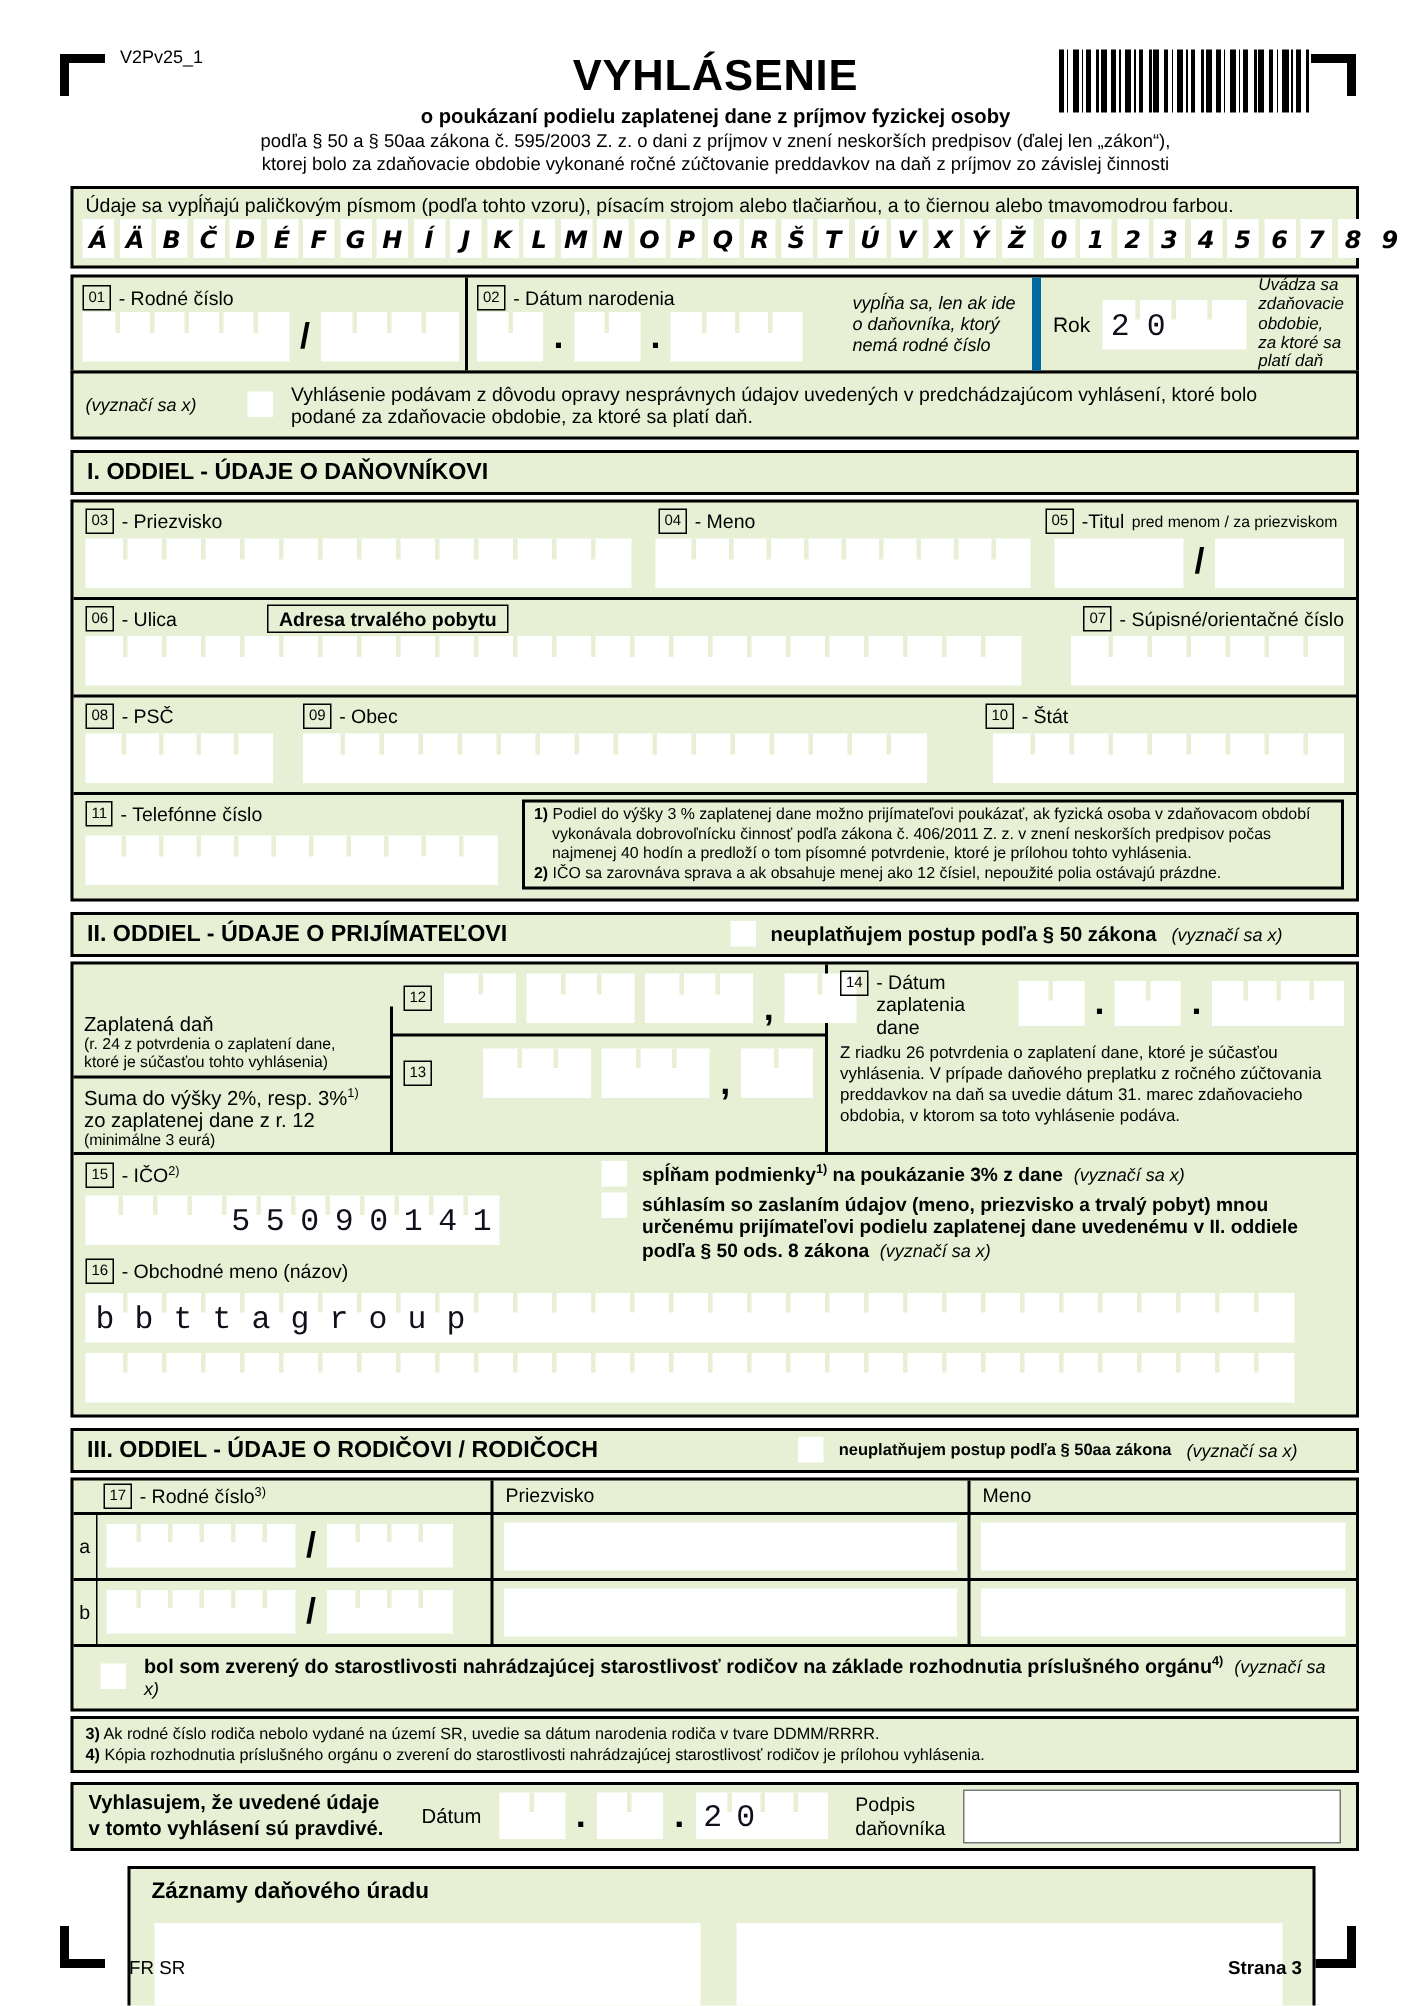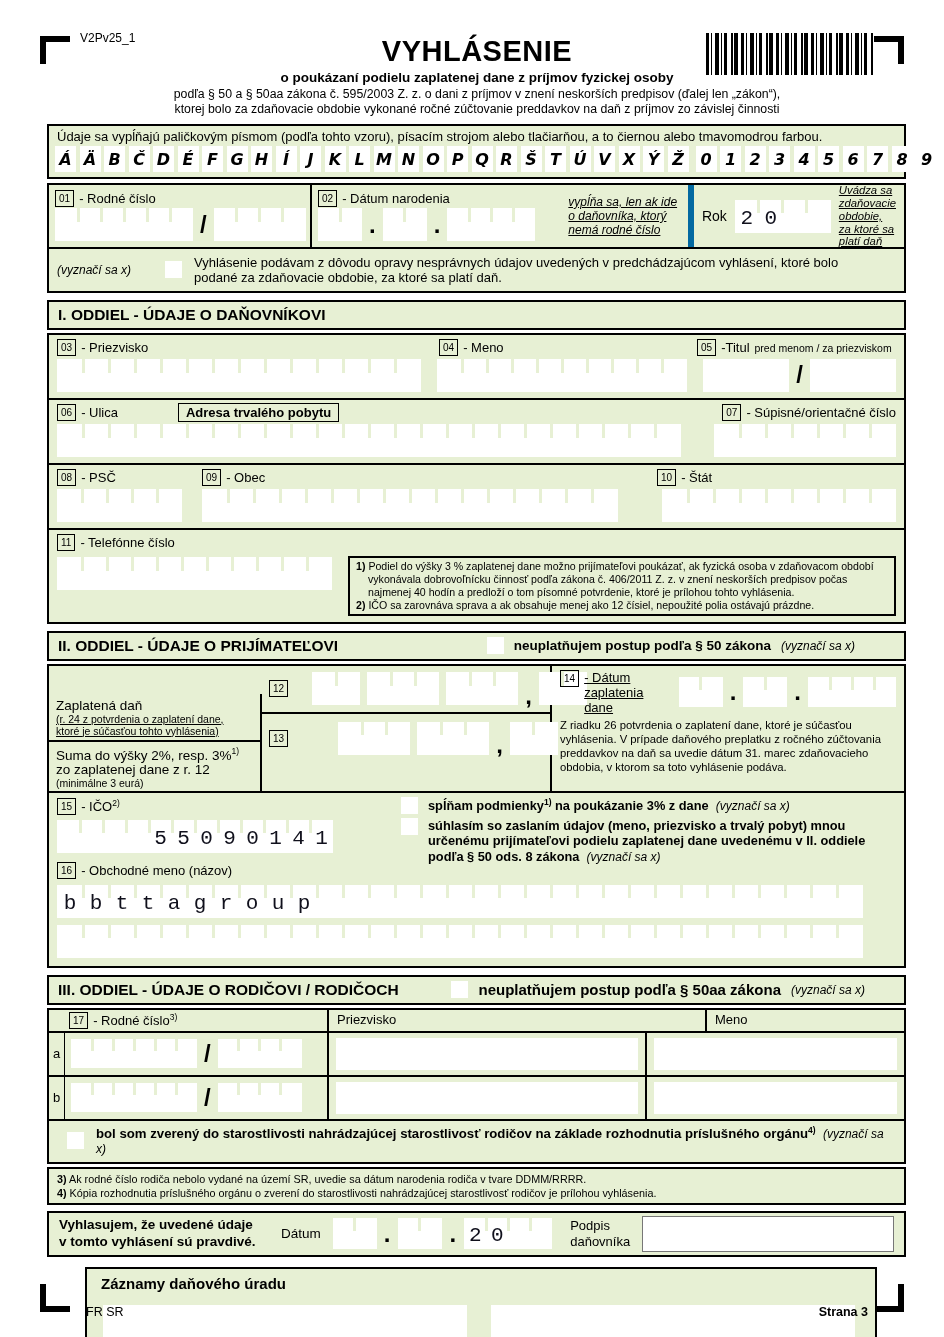--- a/index.html
+++ b/index.html
@@ -30,21 +30,21 @@
 
   .form{position:absolute; left:47px; top:112px; width:859px;}
   .blk{border:2.2px solid #000; background:var(--green);}
   .sechead{border:2.2px solid #000; background:var(--green); font-weight:bold; font-size:15.5px;
     padding:4px 9px; display:flex; align-items:center; gap:10px;}
 
   .badge{display:inline-block; border:1.6px solid #000; padding:0 3px; font-size:10px; line-height:15px; flex:none;}
   .lbl{font-size:13px;}
   .sub{font-size:10.5px;}
   .it{font-style:italic; font-size:12px;}
-  .pre{white-space:pre-line;text-decoration:underline;}
+  .pre{white-space:pre-line;}
   .cb{width:17px; height:17px; background:#fff; display:inline-block; flex:none;}
   sup{font-size:8.5px; vertical-align:super;}
 
   
   .comb{display:flex; align-items:center; gap:7px; --cw:25px; --ch:33px;}
   .comb-group{display:flex; background:#fff; height:var(--ch);}
   .comb-cell{position:relative; width:var(--cw); height:100%; display:flex; align-items:flex-end; justify-content:center;
     font-family:"Liberation Mono", monospace; font-size:21px; line-height:1.25; color:#10101c;}
   .comb-cell:not(:last-child)::after{content:""; position:absolute; top:0; right:-1.5px; width:3px; height:42%; background:var(--green);}
   .comb-sep{font-size:24px; font-weight:bold;}
@@ -72,48 +72,48 @@
   .correction .it{width:96px; flex:none;}
 
   
   .s1row{padding:3px 8px 6px 8px; border-bottom:2px solid #000;}
   .s1row:last-child{border-bottom:none;}
   .lblrow{display:flex; align-items:center; gap:5px; height:20px;}
   .combrow{display:flex; align-items:flex-end; justify-content:space-between; margin-top:1px;}
 
   .addrbox{border:1.6px solid #000; font-weight:bold; font-size:13px; padding:1px 7px; margin-left:60px;}
 
-  .fnbox{border:2px solid #000; padding:2px 6px; font-size:10.6px; line-height:1.22; width:548px;margin-top:23px;}
+  .fnbox{border:2px solid #000; padding:2px 6px; font-size:10.6px; line-height:1.22; width:548px;}
   .fn{padding-left:12px; text-indent:-12px;}
   .fn b{font-weight:bold;}
 
   
   .s2grid{display:flex; border-bottom:2px solid #000;}
   .s2left{width:213px; border-right:2px solid #000;margin-top:28px;}
   .s2mid{width:290px; border-right:2px solid #000;}
   .s2cell{padding:4px 7px;}
   .s2r1{height:48px; border-bottom:2px solid #000;}
   .s2r2{height:49px;}
   .s2right{flex:1; padding:4px 8px;}
   .s2-14row{display:flex; gap:10px; align-items:center;}
   .s2note{font-size:11.3px; line-height:1.24; margin-top:3px;}
-  .amount{display:flex; align-items:center; gap:24px; height:100%;}
+  .amount{display:flex; align-items:center; gap:8px; height:100%;}
 
   .s2lower{padding:4px 8px 8px 8px;}
   .icoarea{display:flex;}
   .icoleft{width:330px;}
   .icoright{flex:1; padding-left:14px;}
   .cbrow{display:flex; gap:10px; margin-bottom:4px; font-size:12.8px; line-height:1.22; font-weight:bold;}
   .cbrow .cbtext{font-weight:normal; font-size:12.8px;}
 
   
   .s3table{display:flex; flex-direction:column;}
   .s3head{display:flex; border-bottom:2px solid #000; font-size:13px;}
   .s3head .c1{width:280px; border-right:2px solid #000; padding:2px 6px 2px 20px; display:flex; gap:5px; align-items:flex-end;}
-  .s3head .c2{width:378px; border-right:2px solid #000; padding:2px 8px;}
+  .s3head .c2{width:318px; border-right:2px solid #000; padding:2px 8px;}
   .s3head .c3{flex:1; padding:2px 8px;}
   .s3row{display:flex; border-bottom:2px solid #000; height:44px;}
   .s3row .cl{width:16px; border-right:1.6px solid #000; display:flex; align-items:center; justify-content:center; font-size:13px;}
   .s3row .c1{width:264px; border-right:2px solid #000; display:flex; align-items:center; padding:0 6px;}
   .s3row .c2{width:318px; border-right:2px solid #000; padding:5px 7px;}
   .s3row .c3{flex:1; padding:5px 7px;}
   .s3row .whitebox{width:100%; height:100%;}
   .custody{display:flex; align-items:center; gap:12px; padding:4px 8px 6px 18px; font-size:13.2px; font-weight:bold;}
 
   .fnotes{margin-top:3px; padding:3px 8px; font-size:10.8px; line-height:1.3;}
@@ -704,21 +704,21 @@
             <span class="comb-cell"></span>
           </span>
         </div>
     </div>
   </div>
 
   <div class="sechead" style="margin-top:7px; justify-content:space-between">
     <span>III. ODDIEL - ÚDAJE O RODIČOVI / RODIČOCH</span>
     <span style="display:flex; align-items:center; gap:10px; margin-right:30px">
       <span class="cb"></span>
-      <span style="font-size:15px">neuplatňujem postup podľa § 50aa zákona</span>
+      <span style="font-size:11px">neuplatňujem postup podľa § 50aa zákona</span>
       <span class="it" style="font-weight:normal">(vyznačí sa x)</span>
     </span>
   </div>
 
   <div class="blk s3table" style="margin-top:3px">
     <div class="s3head">
       <div class="c1">
         <span class="badge">17</span>
         <span class="lbl"><span>- Rodné číslo</span><sup>3)</sup></span>
       </div>

